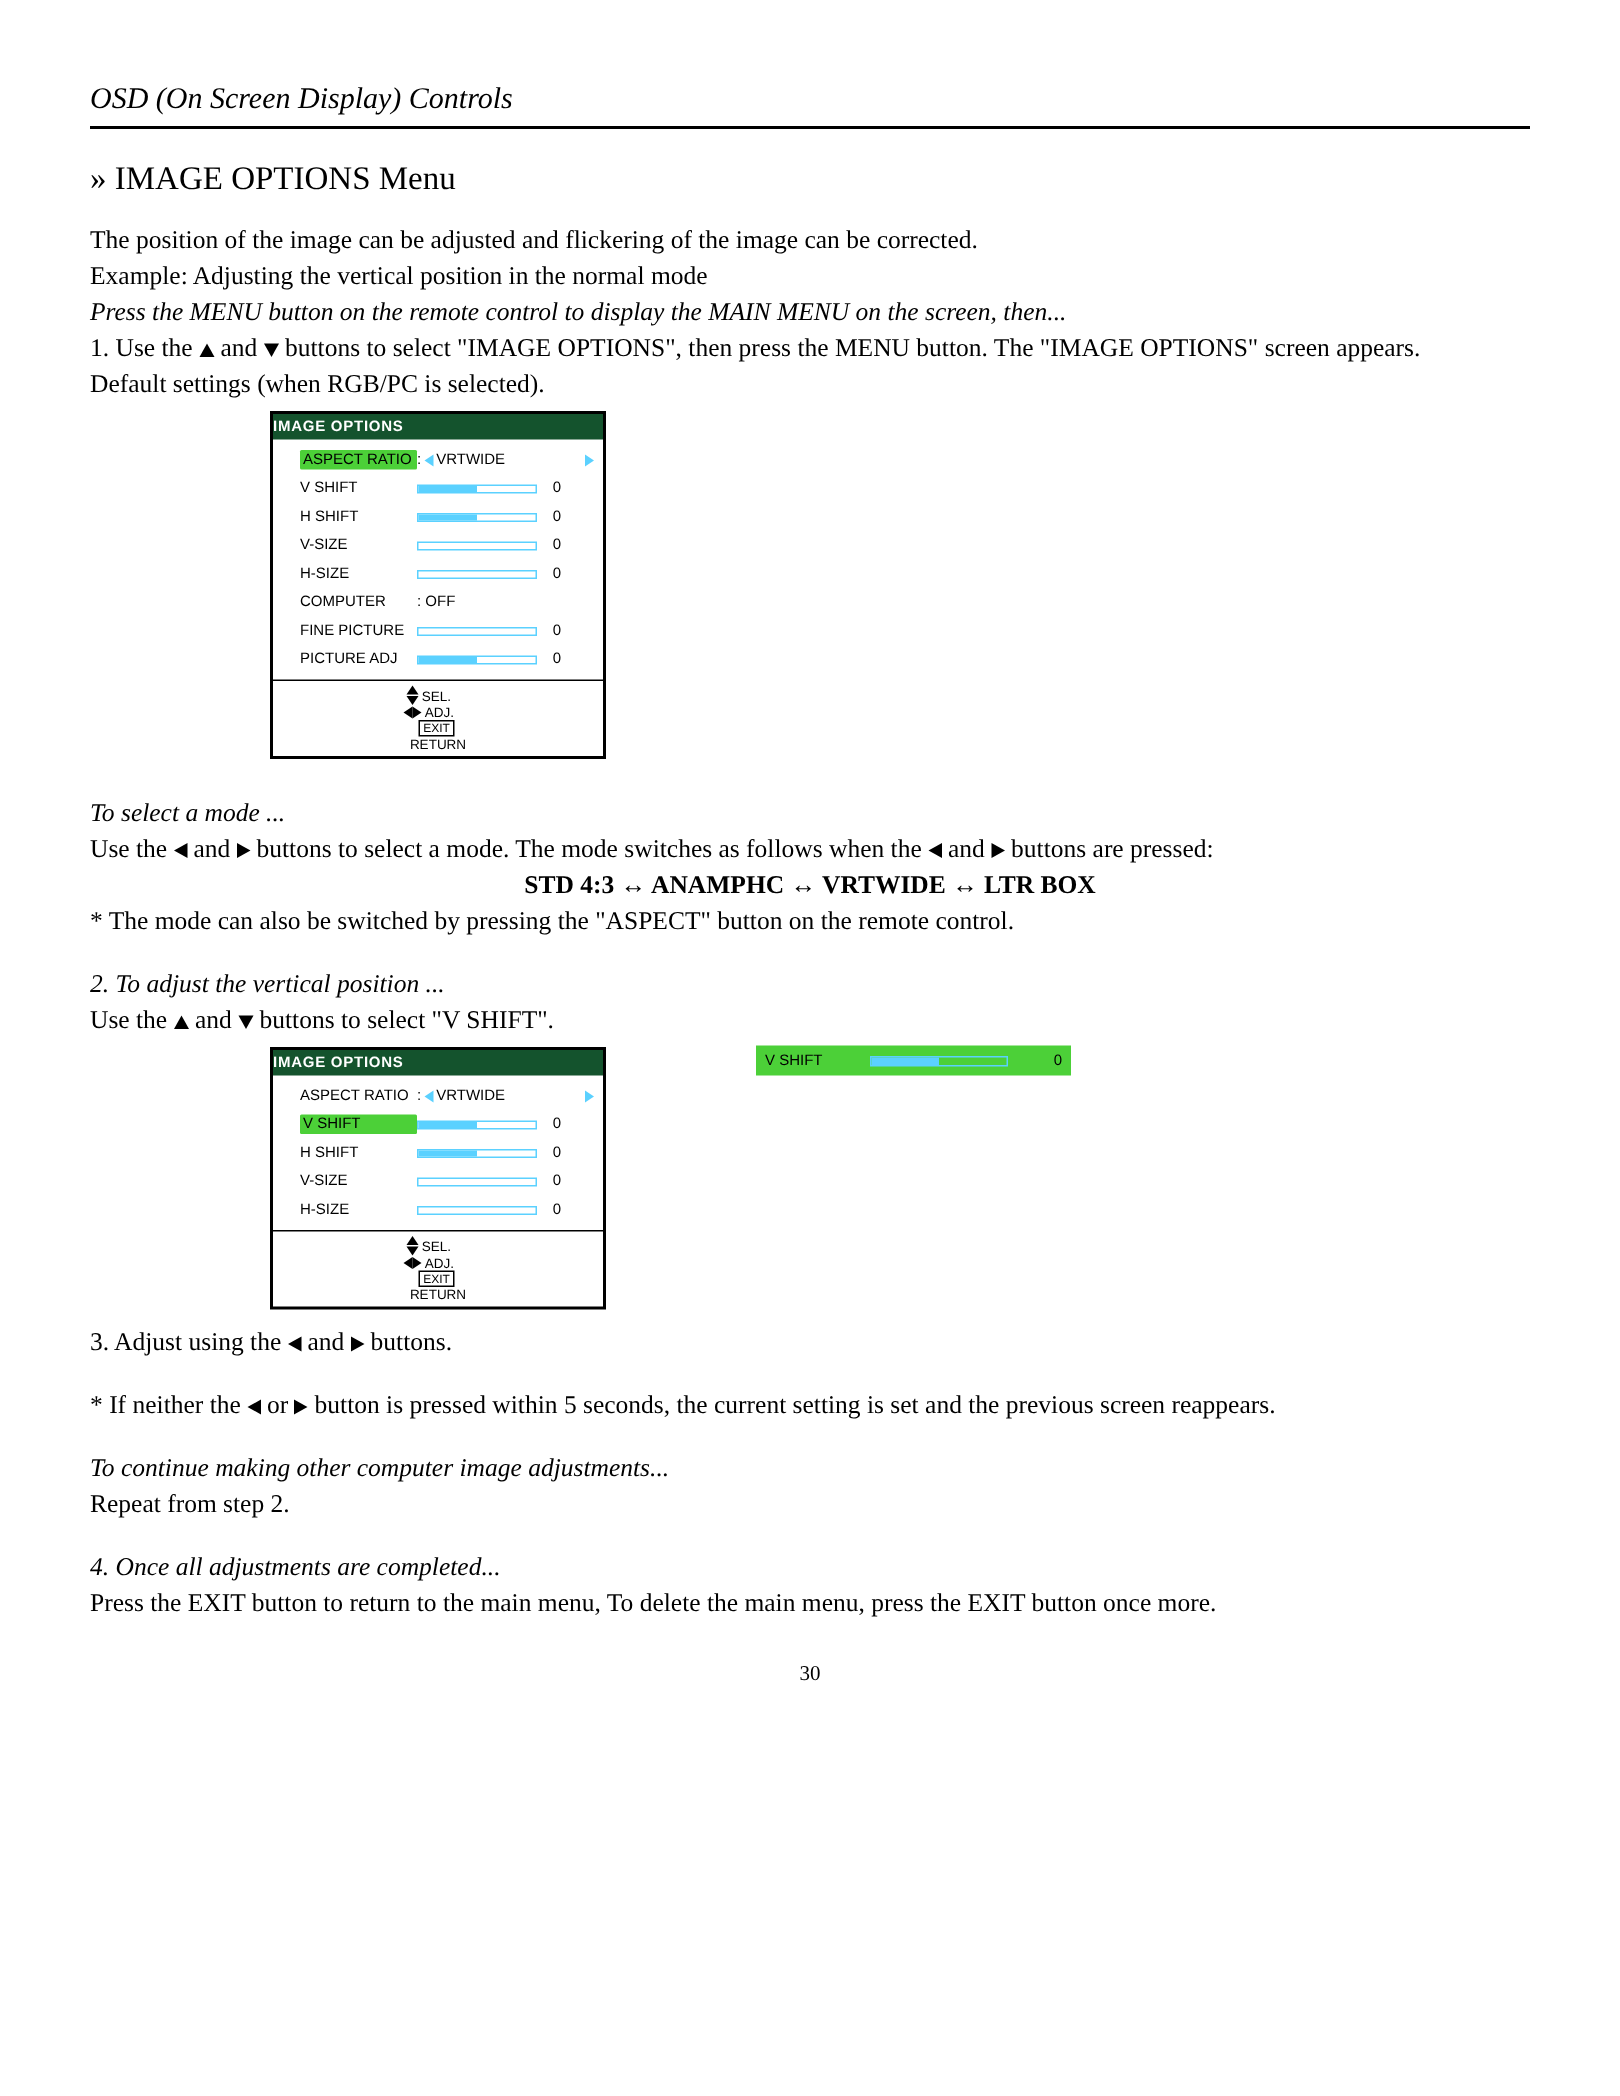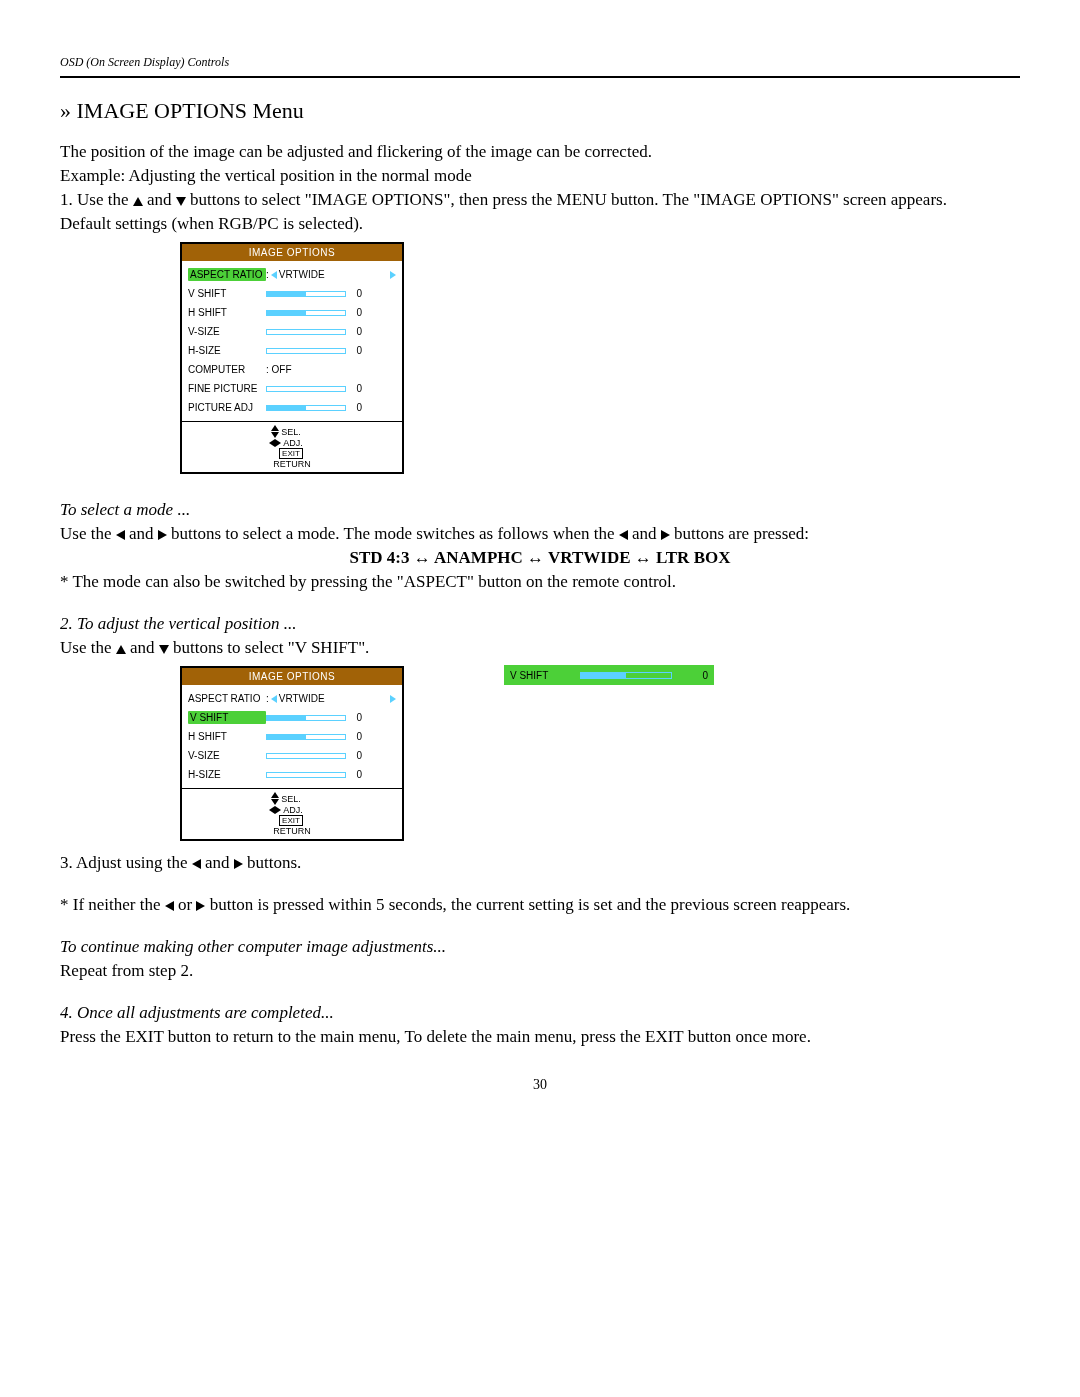--- a/index.html
+++ b/index.html
@@ -1,37 +1,37 @@
 <!DOCTYPE html>
 <html><head>
 <meta charset="utf-8">
 <style>
   html,body{margin:0;padding:0;background:#fff;}
   body{font-family:"Times New Roman",Times,serif;font-size:17px;color:#000;width:1080px;}
   .page{padding:55px 60px 40px 60px;}
   .hdr-line{border-top:2px solid #000;margin-top:6px;margin-bottom:20px;}
-  .header-text{font-style:italic;font-size:12px;}
+  .header-text{font-style:italic;font-size:20px;}
   .section-title{font-weight:normal;font-size:22px;margin:4px 0 18px 0;}
   p{margin:4px 0;}
   .italic{font-style:italic;}
   .center{text-align:center;}
   .justify{text-align:justify;}
   .pnum{text-align:center;font-size:14px;margin-top:30px;}
   .spacer{height:14px;}
   .tri{display:inline-block;width:0;height:0;vertical-align:middle;}
   .tri-up{border-left:5px solid transparent;border-right:5px solid transparent;border-bottom:9px solid #000;}
   .tri-down{border-left:5px solid transparent;border-right:5px solid transparent;border-top:9px solid #000;}
   .tri-left{border-top:5px solid transparent;border-bottom:5px solid transparent;border-right:9px solid #000;}
   .tri-right{border-top:5px solid transparent;border-bottom:5px solid transparent;border-left:9px solid #000;}
   .osd-wrap{margin:8px 0 8px 120px;}
   .osd-panel{border:2px solid #000;background:#fff;width:220px;font-family:Arial,Helvetica,sans-serif;}
-  .osd-title{background:#a16207;color:#fff;font-size:10px;font-weight:normal;text-align:center;padding:3px 0;letter-spacing:0.5px;}
+  .osd-title{background:#14532d;color:#fff;font-size:10px;font-weight:bold;text-align:left;padding:3px 0;letter-spacing:0.5px;}
   .osd-body{padding:4px 6px 2px 6px;}
   .osd-row{display:flex;align-items:center;height:19px;font-size:10px;color:#000;}
-  .osd-label{width:78px;white-space:nowrap;}
+  .osd-label{width:78px;white-space:nowrap;margin-left:12px;}
   .osd-label.sel{background:#4cd038;color:#000;padding:1px 2px;border-radius:1px;width:78px;box-sizing:border-box;}
   .osd-val{flex:1;display:flex;align-items:center;}
   .osd-slider{height:4px;border:1px solid #5bd1ff;width:78px;position:relative;margin-right:4px;}
   .osd-slider.half::after{content:"";position:absolute;left:0;top:0;height:100%;width:50%;background:#5bd1ff;}
   .osd-slider.empty{}
   .osd-num{width:12px;text-align:right;font-size:10px;}
   .osd-colon{margin:0 2px 0 0;}
   .osd-arrow-l{display:inline-block;width:0;height:0;border-top:4px solid transparent;border-bottom:4px solid transparent;border-right:6px solid #5bd1ff;margin-right:2px;}
   .osd-arrow-r{display:inline-block;width:0;height:0;border-top:4px solid transparent;border-bottom:4px solid transparent;border-left:6px solid #5bd1ff;margin-left:2px;}
   .osd-footer{display:flex;align-items:center;border-top:1px solid #000;padding:3px 4px;font-size:9px;margin-top:2px;flex-direction:column;}
@@ -55,20 +55,21 @@
 <body>
 
 <div class="page">
   <div class="header-text">OSD (On Screen Display) Controls</div>
   <div class="hdr-line"></div>
 
   <div class="section-title">» IMAGE OPTIONS Menu</div>
 
   <p>The position of the image can be adjusted and flickering of the image can be corrected.</p>
   <p>Example: Adjusting the vertical position in the normal mode</p>
+  <p class="italic">Press the MENU button on the remote control to display the MAIN MENU on the screen, then...</p>
   <p class="justify">
     <span>1. Use the </span><span class="tri tri-up"></span><span> and </span><span class="tri tri-down"></span><span> buttons to select "IMAGE OPTIONS", then press the MENU button. The "IMAGE OPTIONS" screen appears.</span>
   </p>
   <p>Default settings (when RGB/PC is selected).</p>
 
   <div class="osd-wrap">
     <div class="osd-panel">
       <div class="osd-title">IMAGE OPTIONS</div>
       <div class="osd-body">
         <div class="osd-row">

